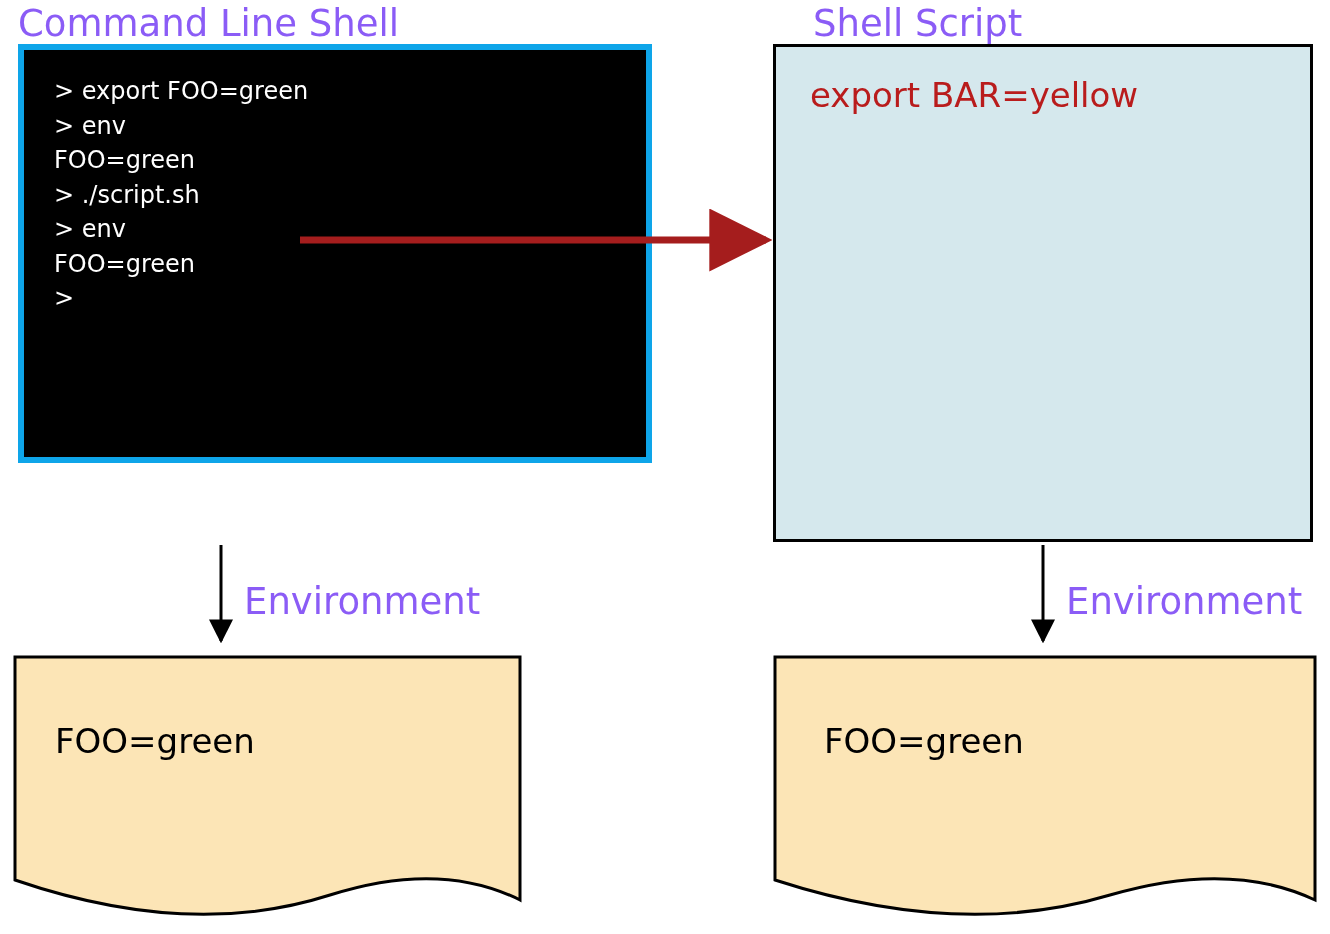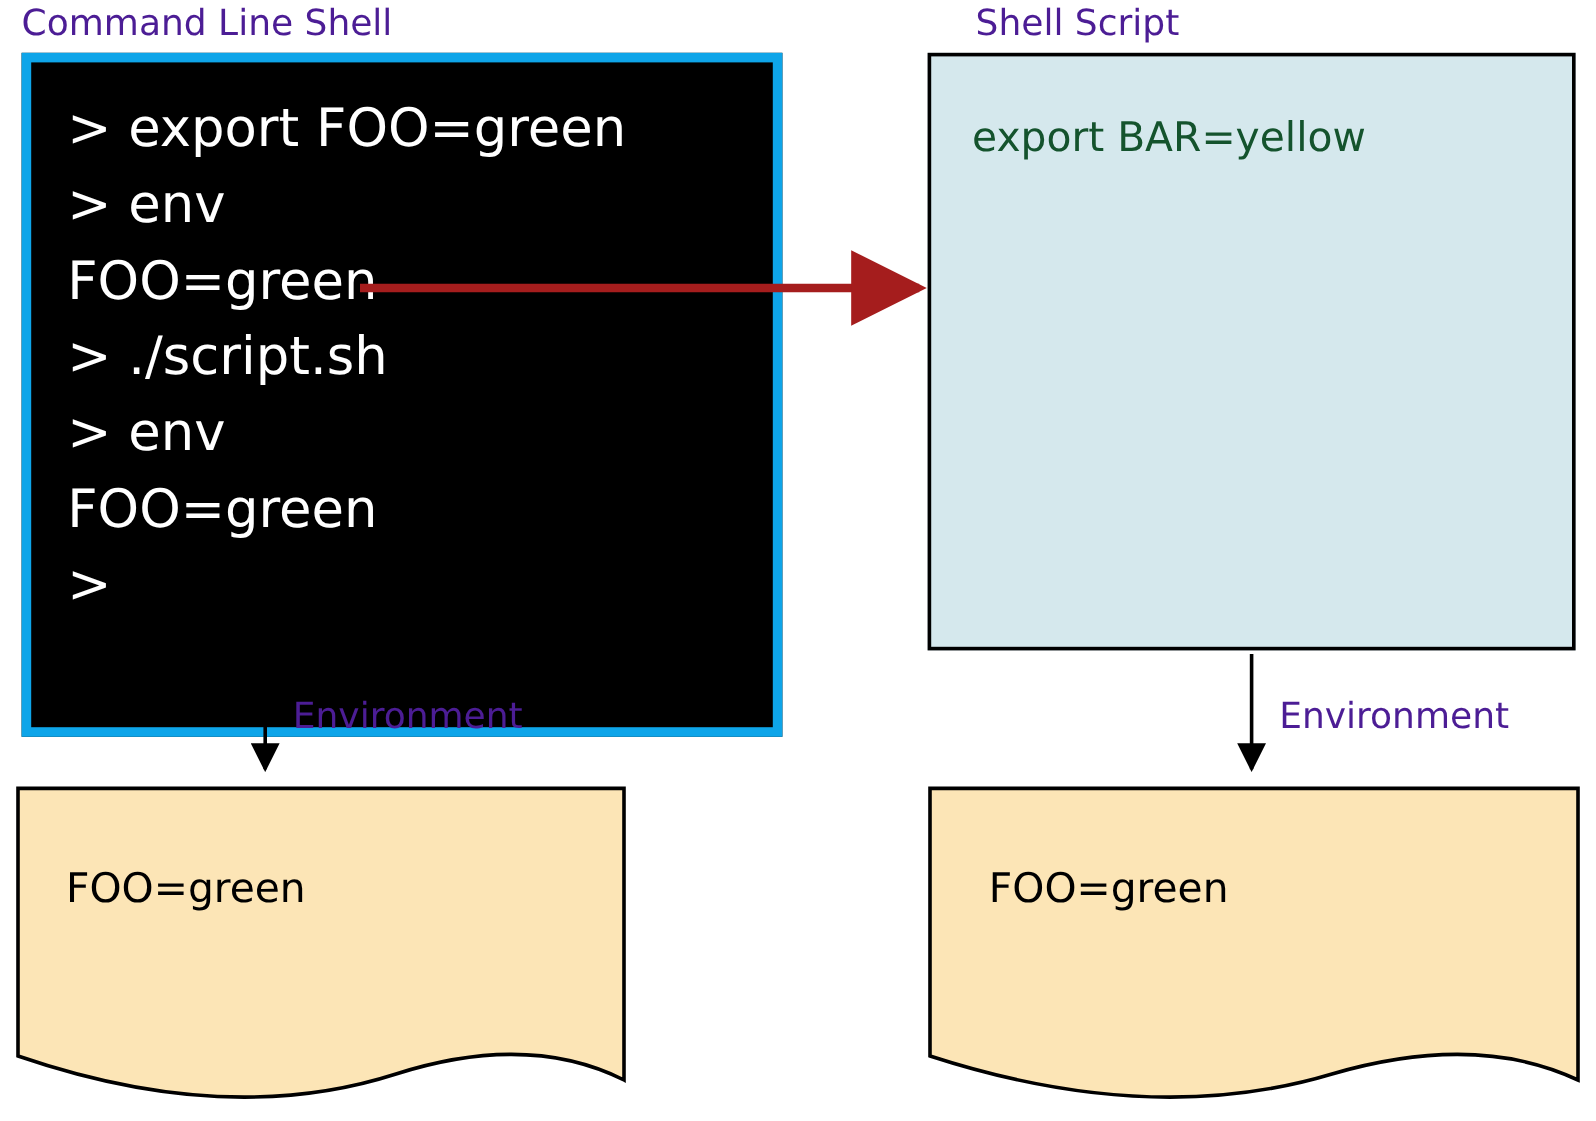--- a/index.html
+++ b/index.html
@@ -6,51 +6,51 @@
       margin: 0;
       padding: 0;
       font-family: "DejaVu Sans", "Liberation Sans", Arial, sans-serif;
       background: #fff;
       width: 1330px;
       height: 934px;
       position: relative;
     }
     .label {
       position: absolute;
-      font-size: 30px;
-      color: #4c1d95;
+      font-size: 37px;
+      color: #8b5cf6;
     }
     .terminal-box {
       position: absolute;
       left: 18px;
       top: 44px;
       width: 634px;
-      height: 570px;
+      height: 419px;
       background: #000;
-      border: 8px solid #0ea5e9;
+      border: 6px solid #0ea5e9;
       box-sizing: border-box;
       color: #fff;
       padding: 24px 30px;
-      font-size: 44px;
+      font-size: 24px;
       line-height: 1.44;
     }
     .terminal-box .line {
       white-space: pre;
     }
     .script-box {
       position: absolute;
       left: 773px;
       top: 44px;
       width: 540px;
       height: 498px;
       background: #d5e8ed;
       border: 3px solid #000;
       box-sizing: border-box;
-      color: #14532d;
-      padding: 45px 34px;
+      color: #b91c1c;
+      padding: 25px 34px;
       font-size: 34px;
       line-height: 1.4;
     }
     svg.overlay {
       position: absolute;
       left: 0; top: 0;
       width: 1330px;
       height: 934px;
       pointer-events: none;
     }

